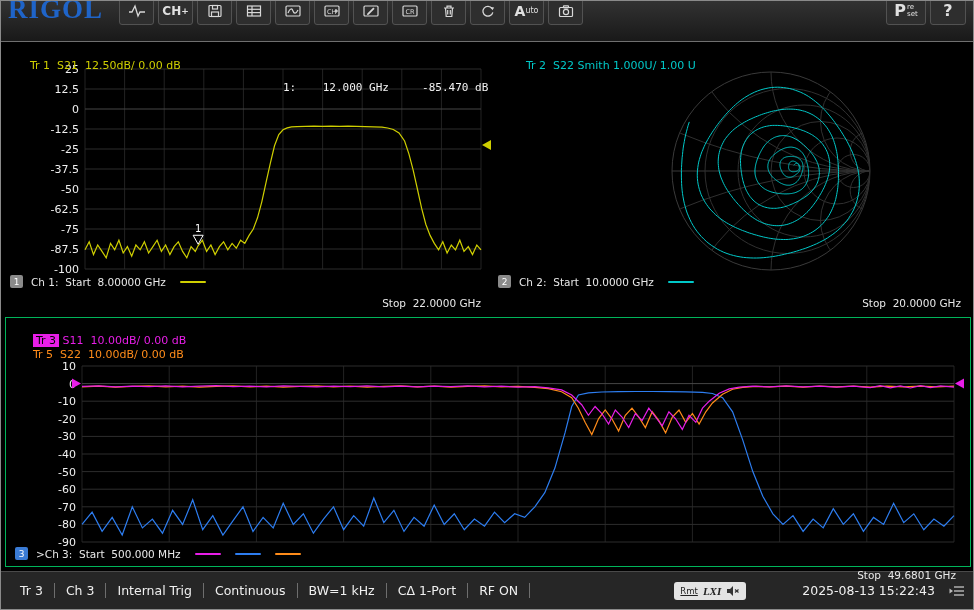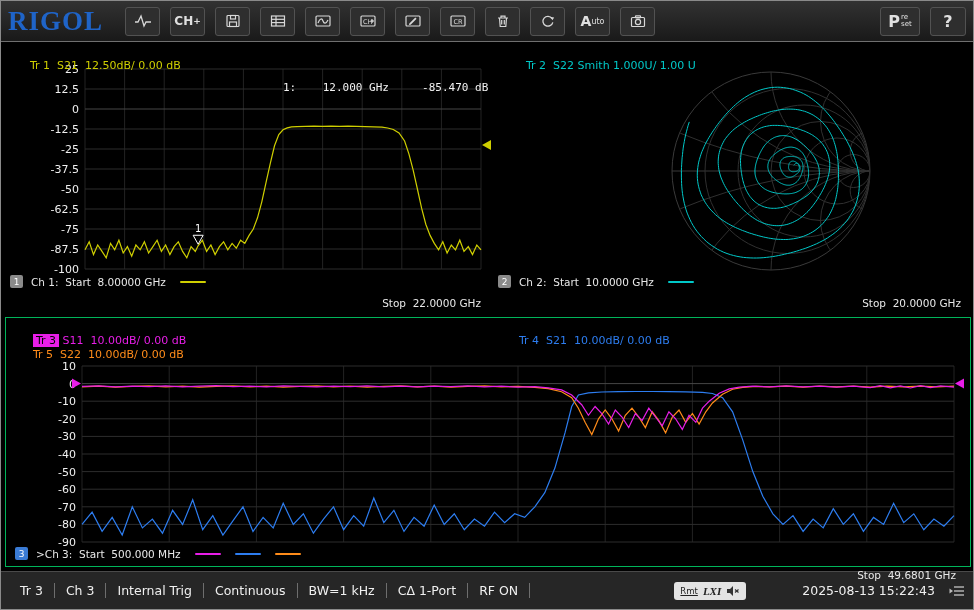--- a/index.html
+++ b/index.html
@@ -4,21 +4,21 @@
 <style>
   *{margin:0;padding:0;box-sizing:border-box;}
   html,body{width:974px;height:610px;background:#000;overflow:hidden;
     font-family:"DejaVu Sans",sans-serif;}
   #screen{position:relative;width:974px;height:610px;background:#000;
     border:1px solid #8a8a8a;overflow:hidden;}
 
   
   #toolbar{position:absolute;left:0;top:0;width:972px;height:41px;
     background:linear-gradient(#323232,#191919);border-bottom:1px solid #6f6f6f;
-    display:flex;align-items:center;gap:10px;padding:16px 7px;}
+    display:flex;align-items:flex-end;gap:4px;padding:16px 7px;}
   .logo{color:#1f64c8;font-family:"Liberation Serif",serif;font-weight:bold;
     font-size:27px;letter-spacing:1px;margin-right:12px;}
   .tbtn{width:35px;height:29px;background:#2e2e2e;border:1px solid #525252;
     border-radius:3px;display:flex;align-items:center;justify-content:center;
     color:#e0e0e0;cursor:pointer;flex:0 0 auto;}
   .tbtn svg{display:block;}
   .chplus{font-size:12px;font-weight:bold;}
   .chplus sup{font-size:9px;}
   .autoA{font-size:14px;font-weight:bold;}
   .autoRest{font-size:8px;}
@@ -292,23 +292,20 @@
         </g>
         <polyline points="76.0,206.4 86.1,194.1 96.1,213.4 106.2,199.4 116.2,217.0 126.3,188.8 136.4,209.9 146.4,201.1 156.5,215.2 166.6,192.3 176.6,206.4 186.7,181.8 196.7,211.7 206.8,197.6 216.9,217.0 226.9,202.9 237.0,188.8 247.0,213.4 257.1,199.4 267.2,209.9 277.2,185.3 287.3,206.4 297.4,195.8 307.4,215.2 317.5,201.1 327.5,188.8 337.6,211.7 347.7,197.6 357.7,208.2 367.8,180.0 377.8,204.6 387.9,192.3 398.0,213.4 408.0,199.4 418.1,208.2 428.2,187.0 438.2,206.4 448.3,195.8 458.3,211.7 468.4,201.1 478.5,208.2 488.5,194.1 498.6,204.6 508.6,195.8 518.7,199.4 528.8,188.8 538.8,174.7 548.9,150.1 559.0,114.9 565.7,88.5 572.4,77.0 582.4,74.8 595.8,74.0 612.6,73.7 629.4,73.5 646.2,73.5 662.9,73.7 679.7,73.9 696.5,74.4 706.5,75.5 716.6,79.7 726.6,93.8 736.7,121.9 746.8,153.6 756.8,178.2 766.9,195.8 777.0,206.4 787.0,197.6 797.1,213.4 807.1,201.1 817.2,209.9 827.3,190.6 837.3,206.4 847.4,195.8 857.4,213.4 867.5,199.4 877.6,206.4 887.6,185.3 897.7,204.6 907.8,195.8 917.8,211.7 927.9,201.1 937.9,208.2 948.0,197.6" fill="none" stroke="#2d7df0" stroke-width="1.2"></polyline>
         <polyline points="76.0,68.9 92.8,68.2 109.5,69.1 126.3,68.4 143.1,67.9 159.8,68.9 176.6,68.2 193.4,69.1 210.2,68.4 226.9,67.9 243.7,68.9 260.5,68.2 277.2,69.1 294.0,68.4 310.8,67.9 327.5,68.8 344.3,68.2 361.1,69.1 377.8,68.4 394.6,67.9 411.4,68.8 428.2,68.2 444.9,69.1 461.7,68.4 478.5,67.9 495.2,68.8 512.0,68.4 528.8,69.3 542.2,70.7 555.6,73.7 565.7,79.7 572.4,90.2 579.1,104.3 585.8,116.6 592.5,100.8 599.2,92.0 605.9,100.8 612.6,113.1 619.3,97.3 626.0,90.2 632.7,99.0 639.4,109.6 646.2,93.8 652.9,102.6 659.6,114.9 666.3,99.0 673.0,92.0 679.7,104.3 686.4,95.5 693.1,106.1 699.8,93.8 706.5,85.0 716.6,76.2 726.6,71.2 736.7,69.3 750.1,68.4 763.5,68.9 780.3,68.1 797.1,69.1 813.8,68.2 830.6,68.9 847.4,68.1 864.2,69.1 880.9,68.2 897.7,68.9 914.5,68.1 931.2,68.8 948.0,68.2" fill="none" stroke="#ff8c1a" stroke-width="1.2"></polyline>
         <polyline points="76.0,68.4 92.8,67.9 109.5,68.8 126.3,68.1 143.1,68.6 159.8,67.9 176.6,68.8 193.4,68.2 210.2,67.7 226.9,68.6 243.7,68.1 260.5,68.8 277.2,67.9 294.0,68.4 310.8,68.9 327.5,68.1 344.3,68.6 361.1,67.9 377.8,68.8 394.6,68.2 411.4,68.9 428.2,68.1 444.9,68.6 461.7,67.9 478.5,68.8 495.2,68.2 512.0,69.1 528.8,68.6 542.2,69.8 555.6,71.9 565.7,77.0 575.7,86.7 582.4,97.3 589.1,88.5 595.8,95.5 602.6,106.1 609.3,92.0 616.0,99.0 622.7,109.6 629.4,95.5 636.1,102.6 642.8,90.2 649.5,99.0 656.2,107.8 662.9,93.8 669.6,100.8 676.3,111.4 683.0,97.3 689.8,104.3 696.5,90.2 703.2,83.2 713.2,75.3 723.3,70.9 733.4,69.1 746.8,68.2 763.5,68.8 780.3,67.9 797.1,68.9 813.8,68.1 830.6,69.1 847.4,68.2 864.2,69.6 874.2,67.7 884.3,69.8 894.3,67.9 904.4,70.0 914.5,67.7 924.5,69.6 934.6,67.9 948.0,69.1" fill="none" stroke="#e81ee8" stroke-width="1.2"></polyline>
         <path d="M958,60.599999999999994 L949,65.6 L958,70.6 Z" fill="#e81ee8"></path>
         <path d="M66,60.599999999999994 L75,65.6 L66,70.6 Z" fill="#e81ee8"></path>
       </svg>
     <div class="hdr" style="left:6px;top:3px;">
       <span class="chip" style="background: rgb(232, 30, 232);">Tr 3</span><span style="color: rgb(232, 30, 232);"> S11  10.00dB/ 0.00 dB</span>
     </div>
-    <div class="hdr" style="left:492px;top:3px;">
-      <span style="color: rgb(45, 125, 240);">Tr 4  S21  10.00dB/ 0.00 dB</span>
-    </div>
     <div class="hdr" style="left:6px;top:17px;">
       <span style="color: rgb(255, 140, 26);">Tr 5  S22  10.00dB/ 0.00 dB</span>
     </div>
     <div class="footer" style="top:228px;padding:0 14px 0 9px;">
       <span class="badge" style="background: rgb(58, 123, 213);">3</span>
       <span class="ftext">&gt;Ch 3:  Start  500.000 MHz</span>
       <span class="dash" style="background: rgb(232, 30, 232);"></span>
       <span class="dash" style="background: rgb(45, 125, 240);"></span>
       <span class="dash" style="background: rgb(255, 140, 26);"></span>
       <span class="fstop">Stop  49.6801 GHz</span>

